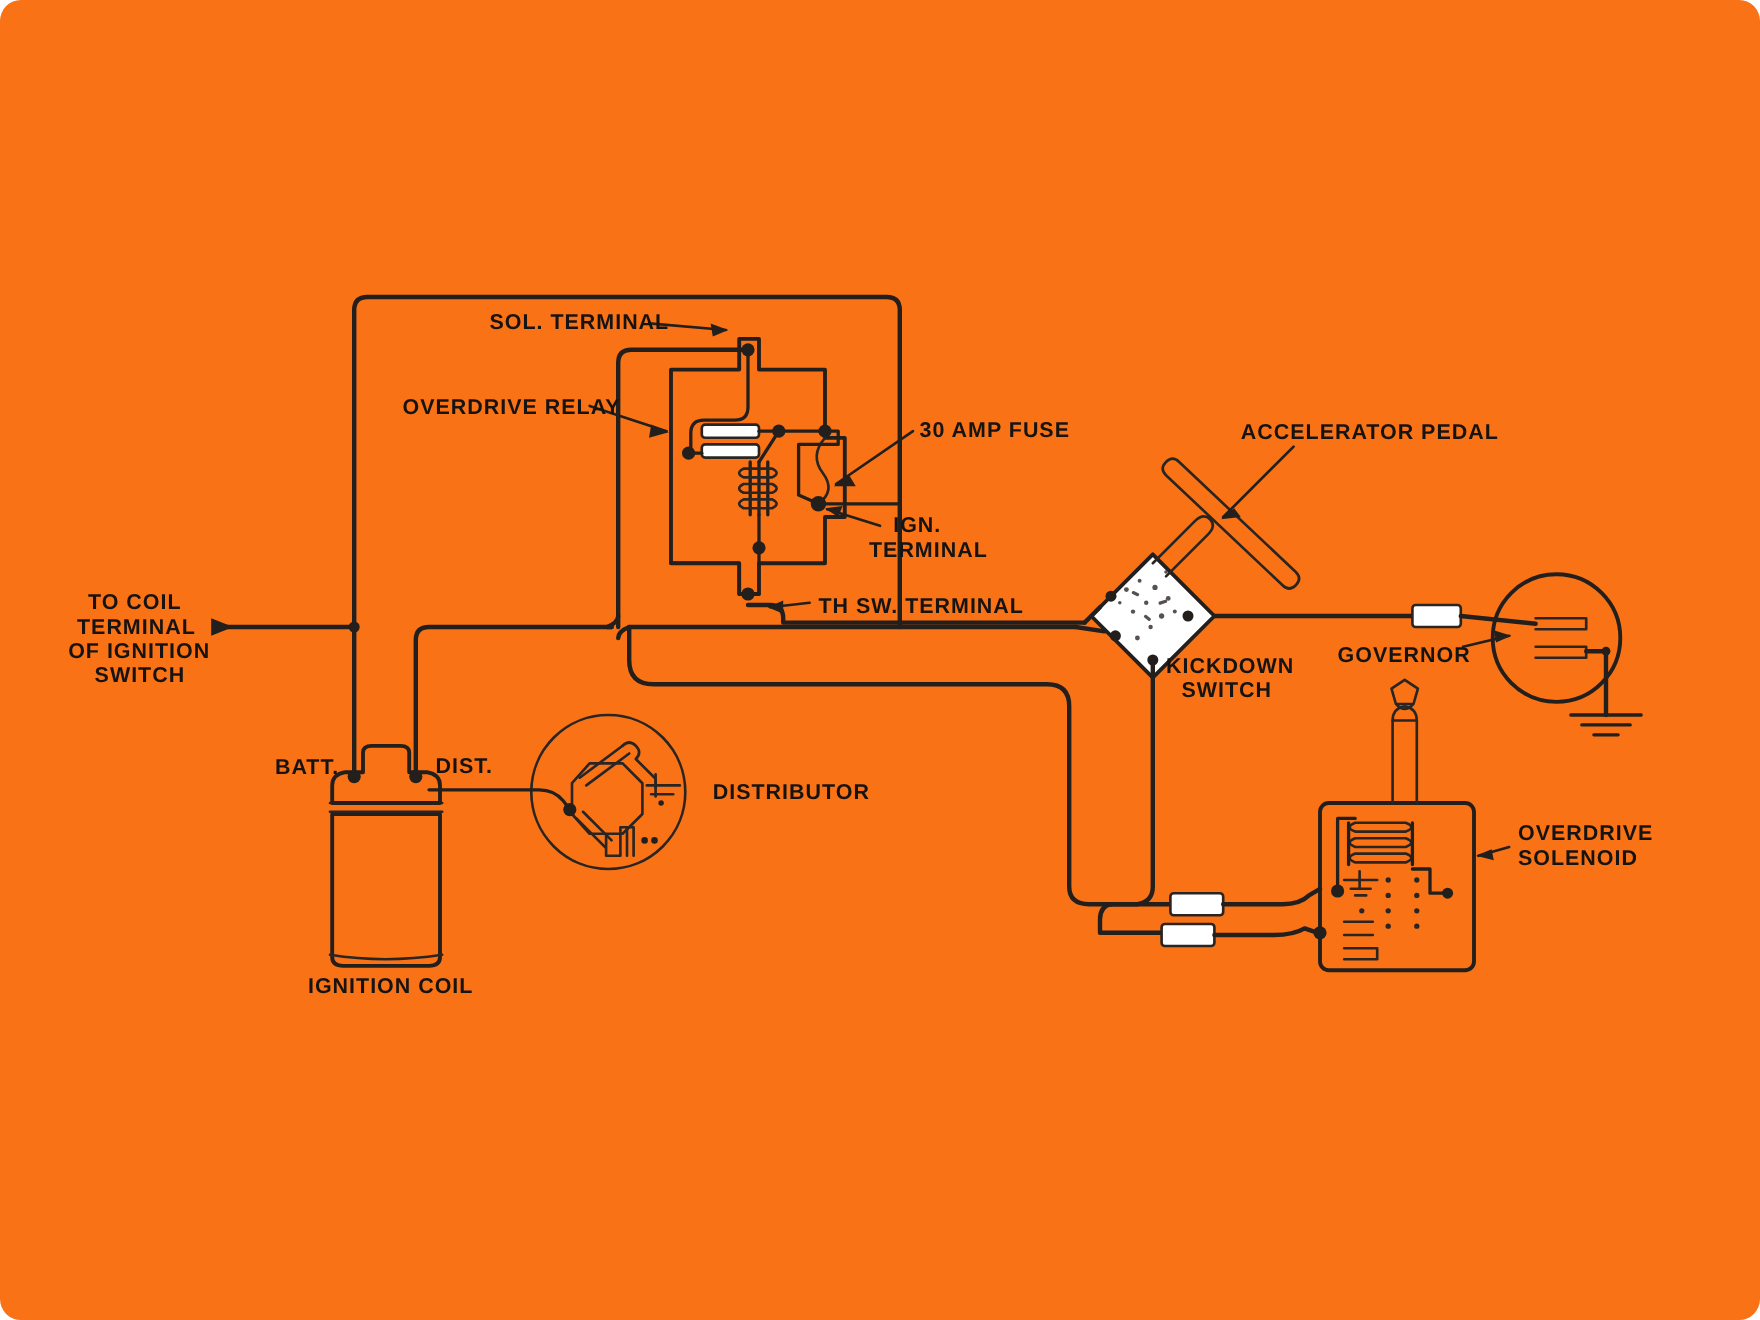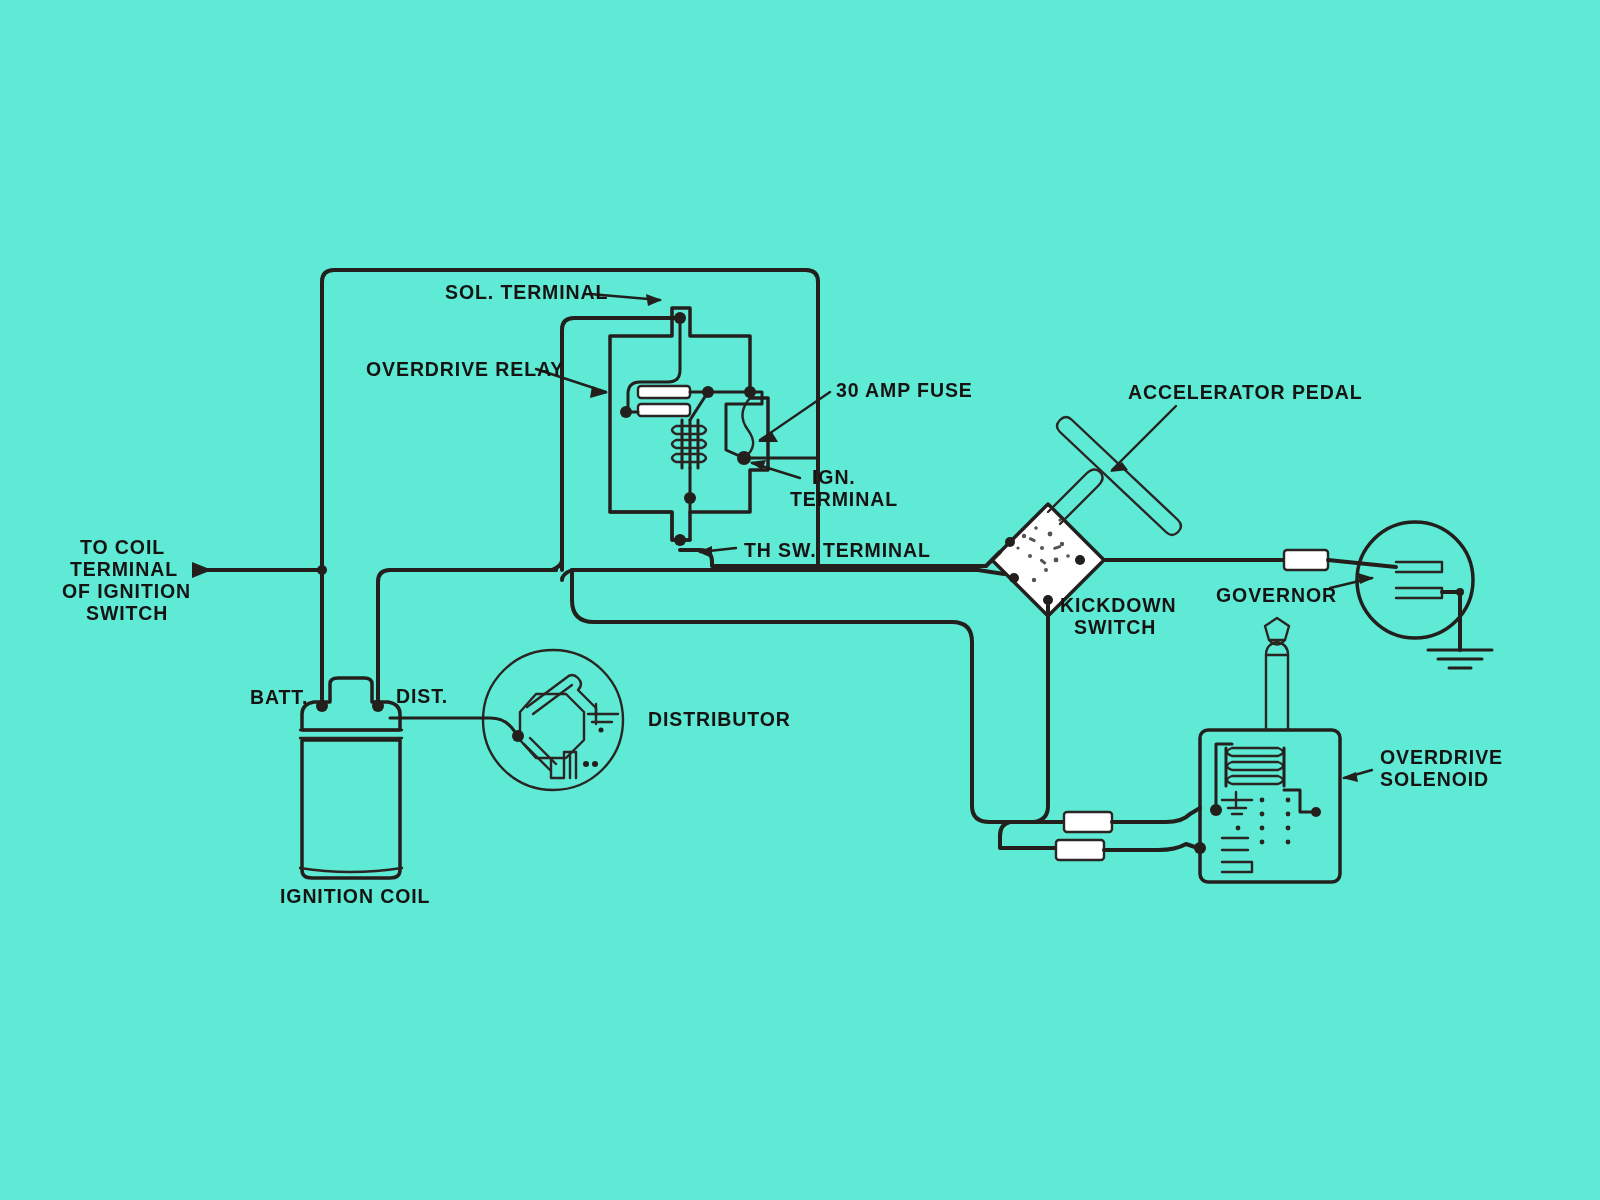--- a/index.html
+++ b/index.html
@@ -4,23 +4,24 @@
 <style>
   html, body {
     margin: 0;
     padding: 0;
     background: #ffffff;
   }
   #root {
     position: relative;
     width: 1600px;
     height: 1200px;
-    background: #5eead4;
+    background: #f97316;
     overflow: hidden;
     font-family: "Liberation Sans", sans-serif;
+    border-radius: 19px;
   }
   svg.diagram {
     position: absolute;
     left: 0;
     top: 0;
     width: 1600px;
     height: 1200px;
   }
   .wire {
     fill: none;

